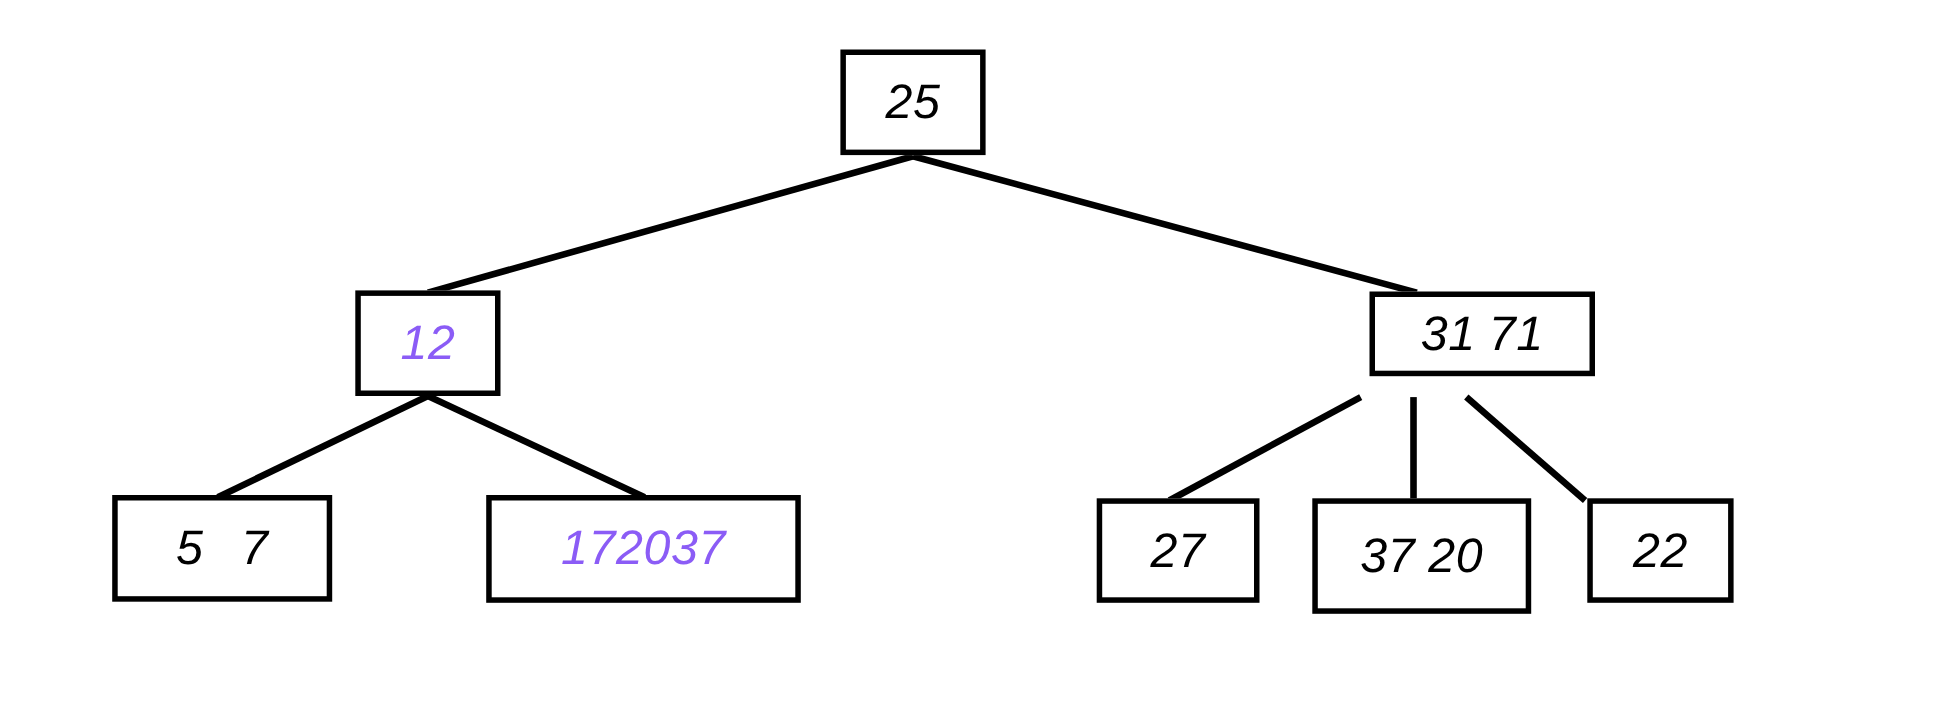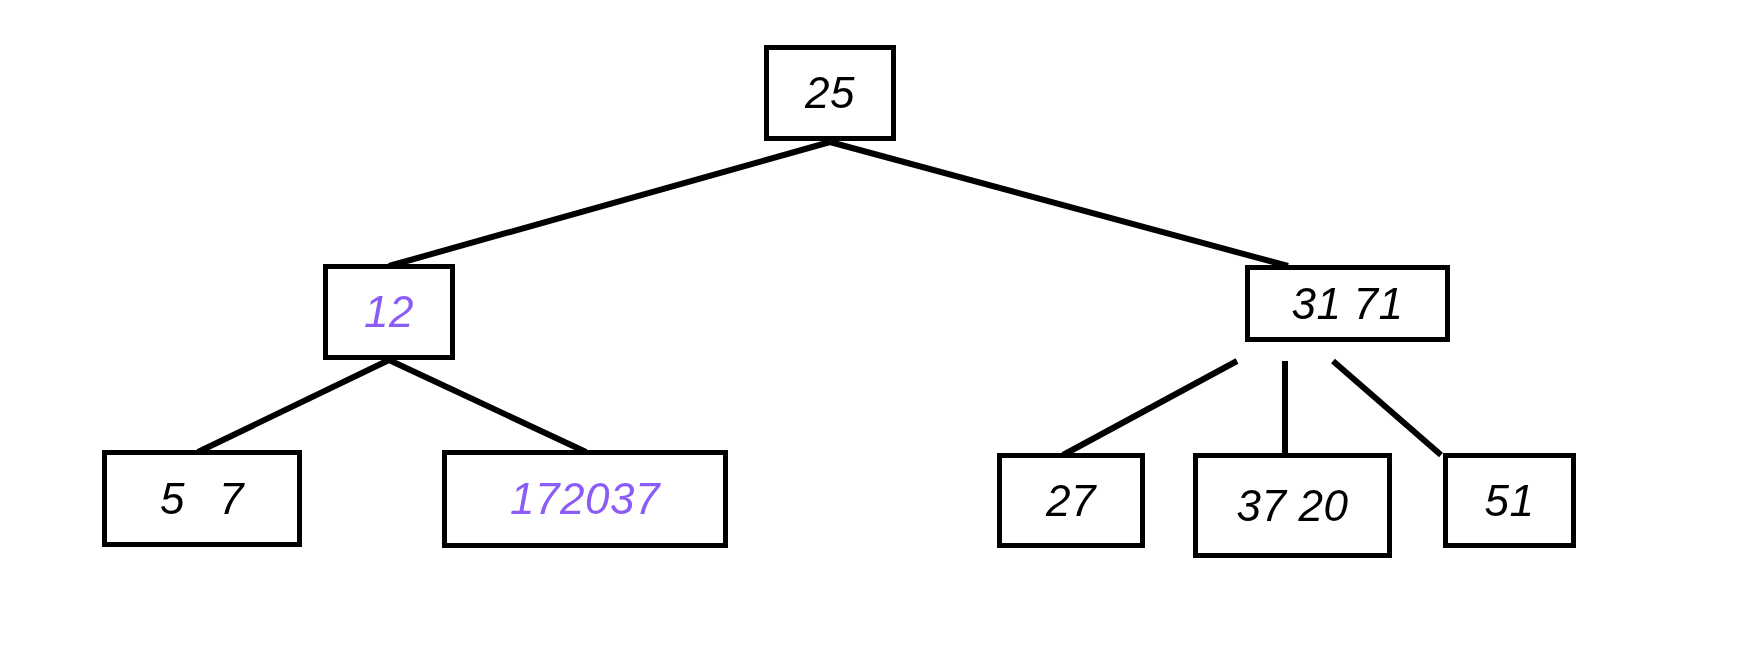--- a/index.html
+++ b/index.html
@@ -85,17 +85,17 @@
       <div class="node" style="left: 442px; top: 450px; width: 286px; height: 98px; border-width: 5px; border-color: rgb(0, 0, 0);">
         <div class="node-keys" style="font-size: 44px; color: #8b5cf6; align-items: flex-end;"><span class="key">17</span><span class="key k-gap-med">20</span><span class="key k-gap-med">37</span></div>
       </div>
       <div class="node" style="left: 997px; top: 453px; width: 148px; height: 95px; border-width: 5px; border-color: rgb(0, 0, 0);">
         <div class="node-keys" style="font-size: 44px; color: rgb(0, 0, 0);"><span class="key">27</span></div>
       </div>
       <div class="node" style="left: 1193px; top: 453px; width: 199px; height: 105px; border-width: 5px; border-color: rgb(0, 0, 0);">
         <div class="node-keys" style="font-size: 44px; color: rgb(0, 0, 0);"><span class="key">37</span><span class="key k-gap-tight">20</span></div>
       </div>
       <div class="node" style="left: 1443px; top: 453px; width: 133px; height: 95px; border-width: 5px; border-color: rgb(0, 0, 0);">
-        <div class="node-keys" style="font-size: 44px; color: rgb(0, 0, 0);"><span class="key">51</span></div>
+        <div class="node-keys" style="font-size: 44px; color: rgb(0, 0, 0);"><span class="key">22</span></div>
       </div>
     </div>
 
 </div>
 
 </body></html>

